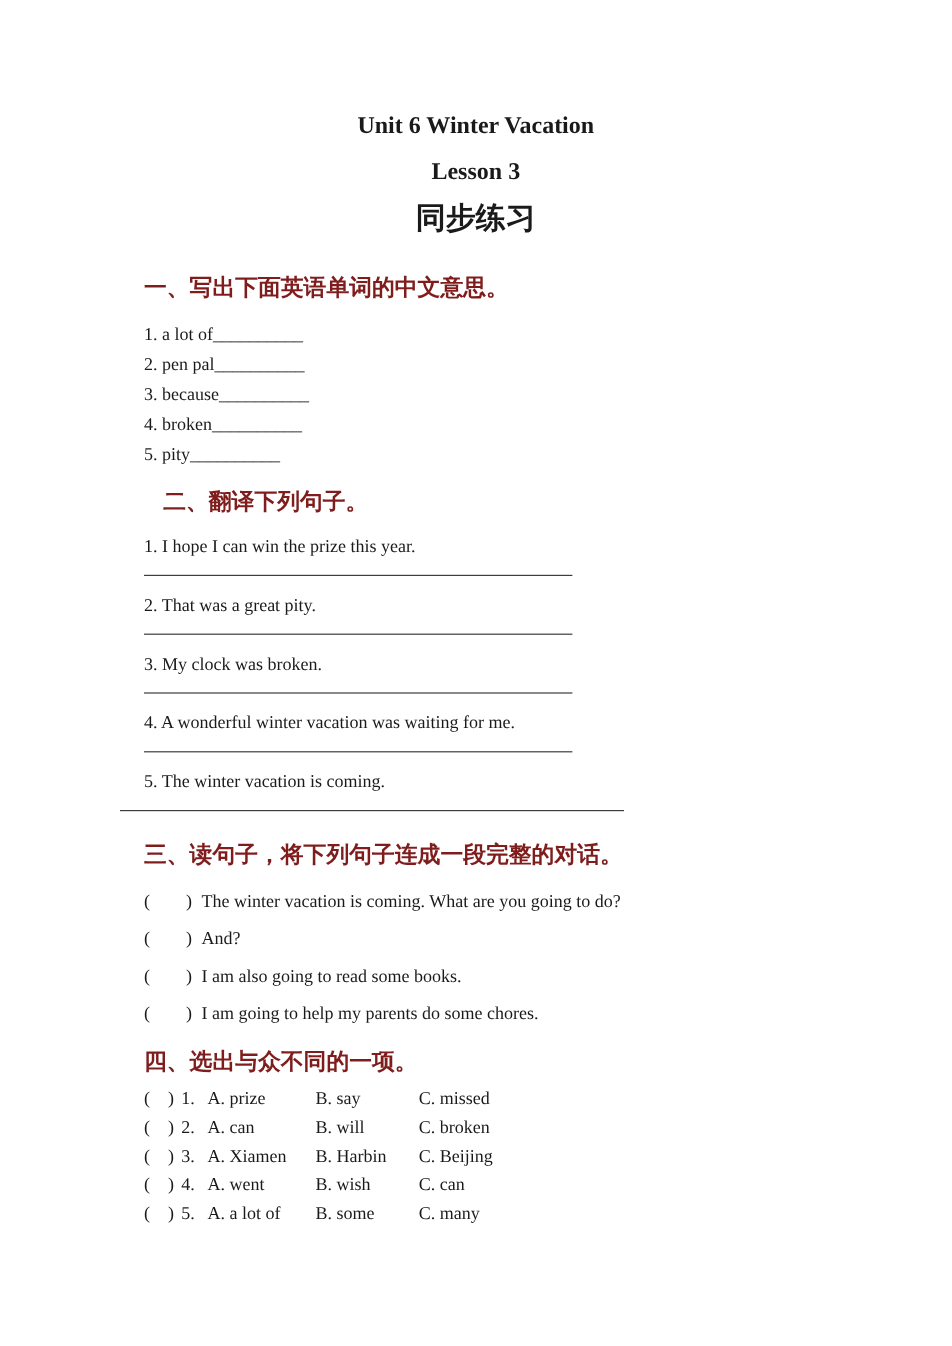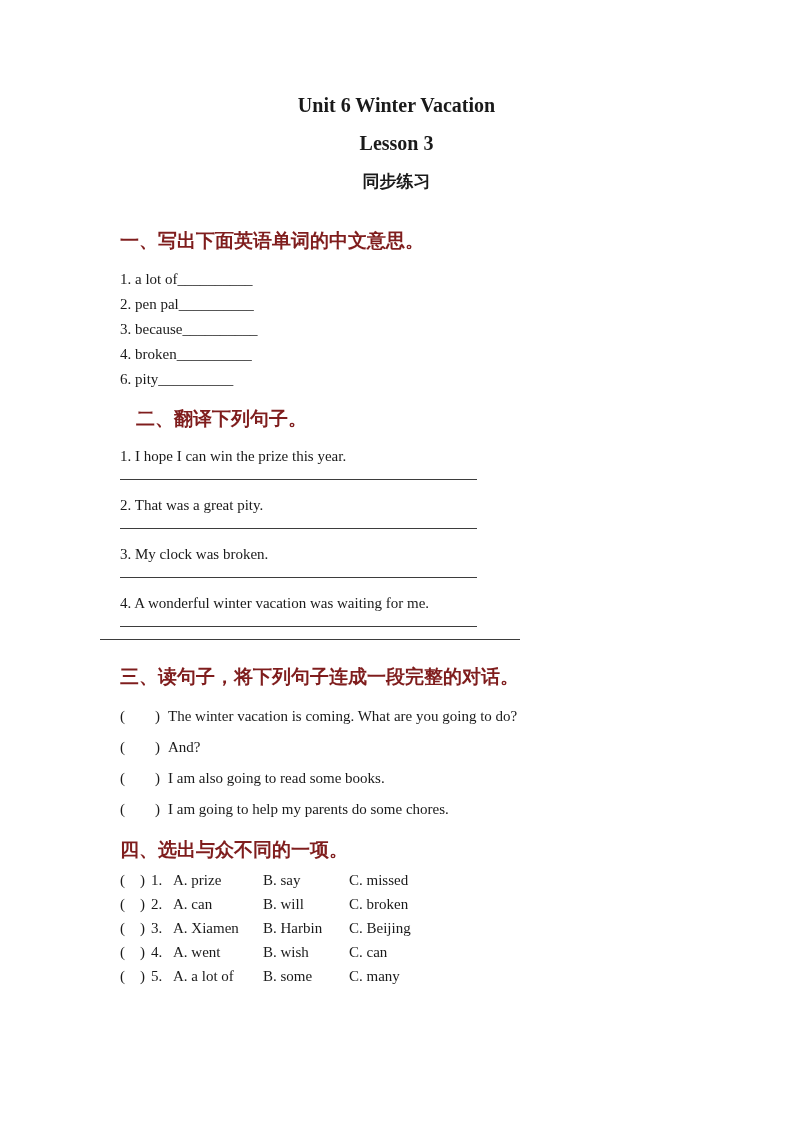--- a/index.html
+++ b/index.html
@@ -24,21 +24,21 @@
   
   .hdr { text-align: center; }
   .hdr-title, .hdr-lesson {
     font-weight: bold;
     font-size: 20px;
     line-height: 38px;
     font-family: "Liberation Serif", "DejaVu Serif", serif;
   }
   .hdr-cn {
     font-weight: bold;
-    font-size: 17px;
+    font-size: 25px;
     line-height: 40px;
     font-family: "Liberation Sans", "DejaVu Sans", sans-serif;
   }
   
   .sec-heading {
     font-family: "Liberation Sans", "DejaVu Sans", sans-serif;
     font-weight: bold;
     font-size: 19px;
     line-height: 25px;
     color: #7f1d1d;
@@ -107,33 +107,34 @@
     <div class="hdr-lesson">Lesson 3</div>
     <div class="hdr-cn">同步练习</div>
   </div>
 
   <div class="sec" id="sec1">
     <div class="sec-heading">一、写出下面英语单词的中文意思。</div>
     <div class="s1-item">1. a lot of__________</div>
     <div class="s1-item">2. pen pal__________</div>
     <div class="s1-item">3. because__________</div>
     <div class="s1-item">4. broken__________</div>
-    <div class="s1-item">6. pity__________</div>
+    <div class="s1-item">5. pity__________</div>
   </div>
 
   <div class="sec" id="sec2">
     <div class="sec-heading">二、翻译下列句子。</div>
     <div class="s2-item">1. I hope I can win the prize this year.</div>
     <div class="blank-line"></div>
     <div class="s2-item">2. That was a great pity.</div>
     <div class="blank-line"></div>
     <div class="s2-item">3. My clock was broken.</div>
     <div class="blank-line"></div>
     <div class="s2-item">4. A wonderful winter vacation was waiting for me.</div>
     <div class="blank-line"></div>
+    <div class="s2-item">5. The winter vacation is coming.</div>
     <div class="blank-line wide"></div>
   </div>
 
   <div class="sec" id="sec3">
     <div class="sec-heading">三、读句子，将下列句子连成一段完整的对话。</div>
 
     <div class="s3-row">
       <span class="paren3">
           <span>(</span>
           <span>)</span>

